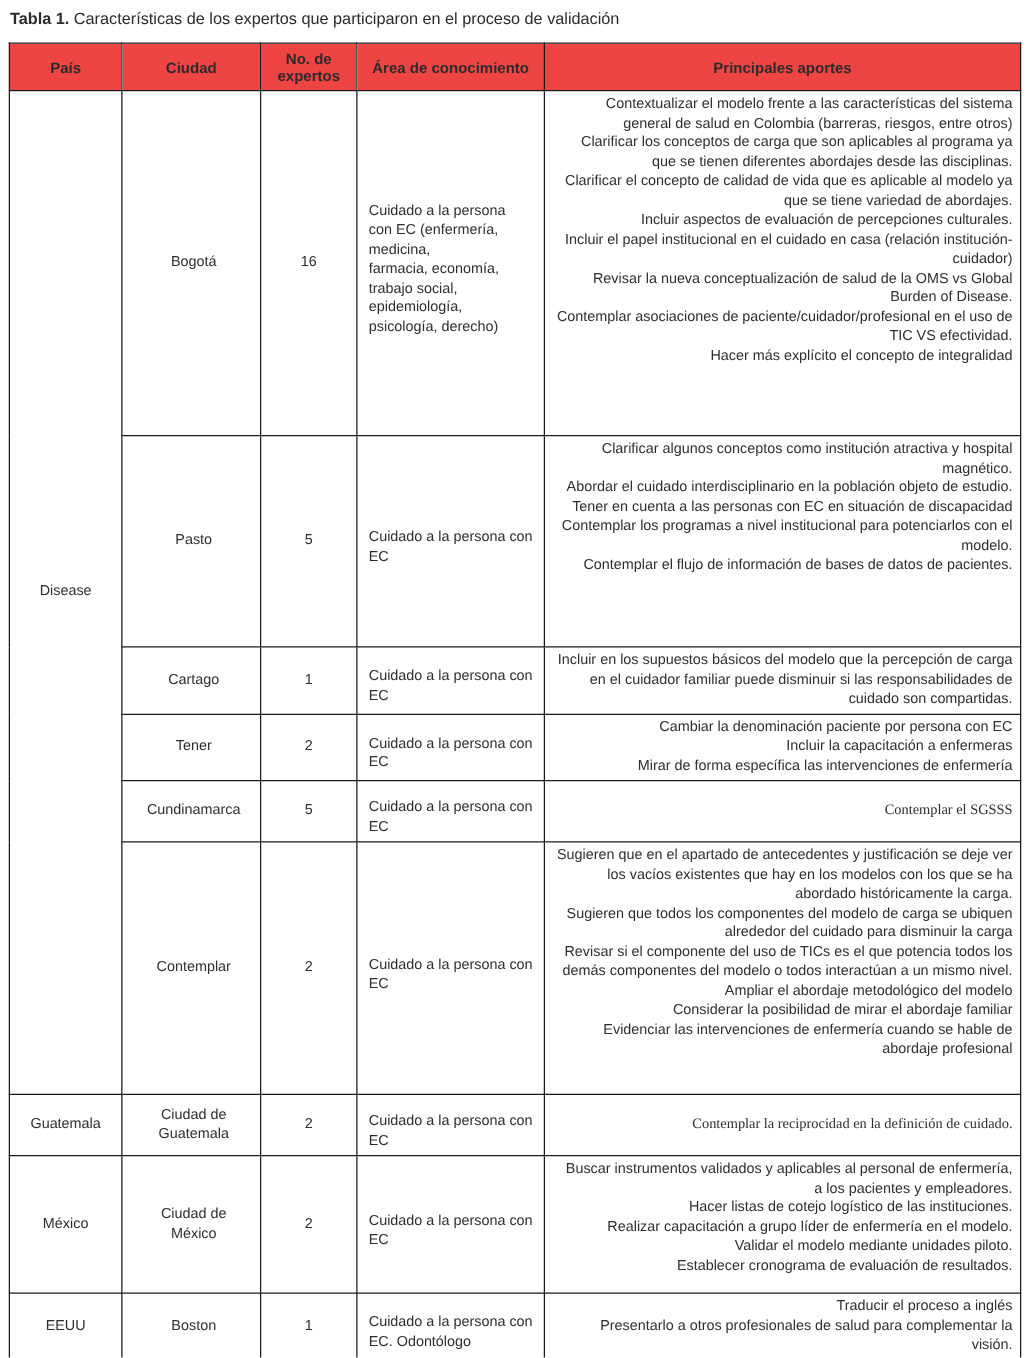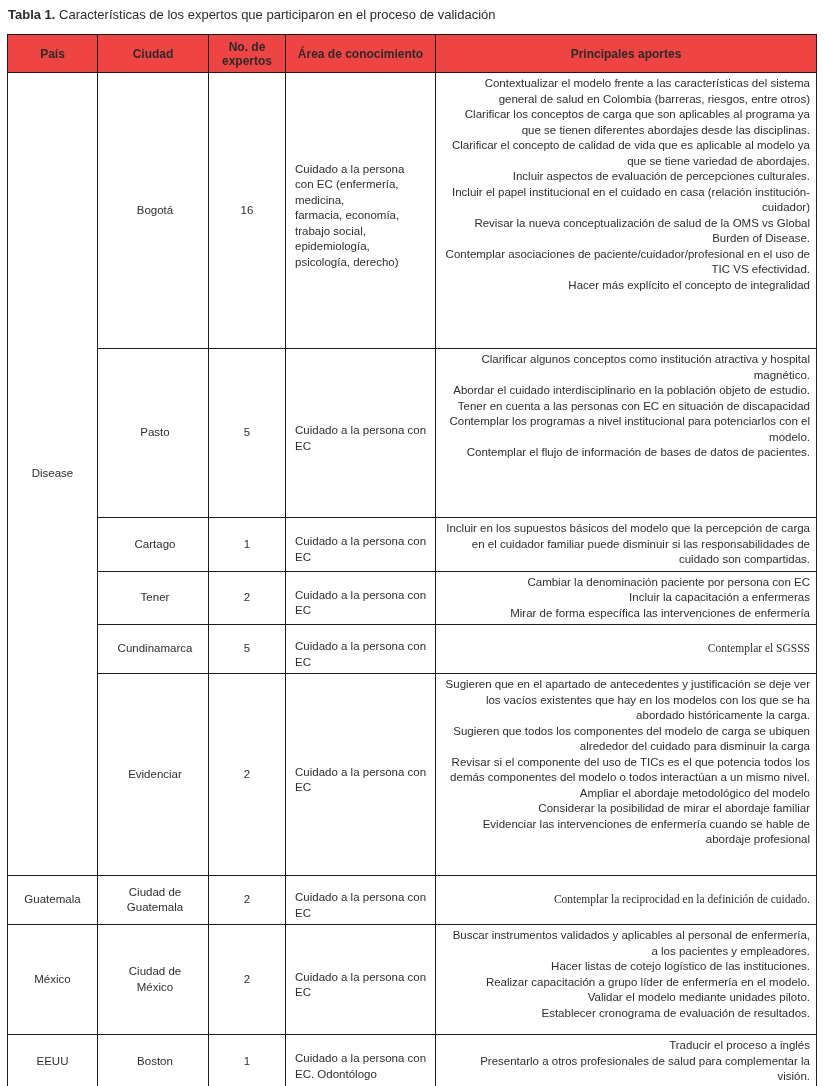--- a/index.html
+++ b/index.html
@@ -158,21 +158,21 @@
 Incluir la capacitación a enfermeras
 Mirar de forma específica las intervenciones de enfermería</td>
       </tr>
       <tr class="r-cundinamarca">
         <td class="city">Cundinamarca</td>
         <td class="num">5</td>
         <td class="area">Cuidado a la persona con EC</td>
         <td class="aportes mid">Contemplar el SGSSS</td>
       </tr>
       <tr class="r-bucaramanga">
-        <td class="city">Evidenciar</td>
+        <td class="city">Contemplar</td>
         <td class="num">2</td>
         <td class="area">Cuidado a la persona con EC</td>
         <td class="aportes">Sugieren que en el apartado de antecedentes y justificación se deje ver los vacíos existentes que hay en los modelos con los que se ha abordado históricamente la carga.
 Sugieren que todos los componentes del modelo de carga se ubiquen alrededor del cuidado para disminuir la carga
 Revisar si el componente del uso de TICs es el que potencia todos los demás componentes del modelo o todos interactúan a un mismo nivel.
 Ampliar el abordaje metodológico del modelo
 Considerar la posibilidad de mirar el abordaje familiar
 Evidenciar las intervenciones de enfermería cuando se hable de abordaje profesional</td>
       </tr>
       <tr class="r-guatemala">

